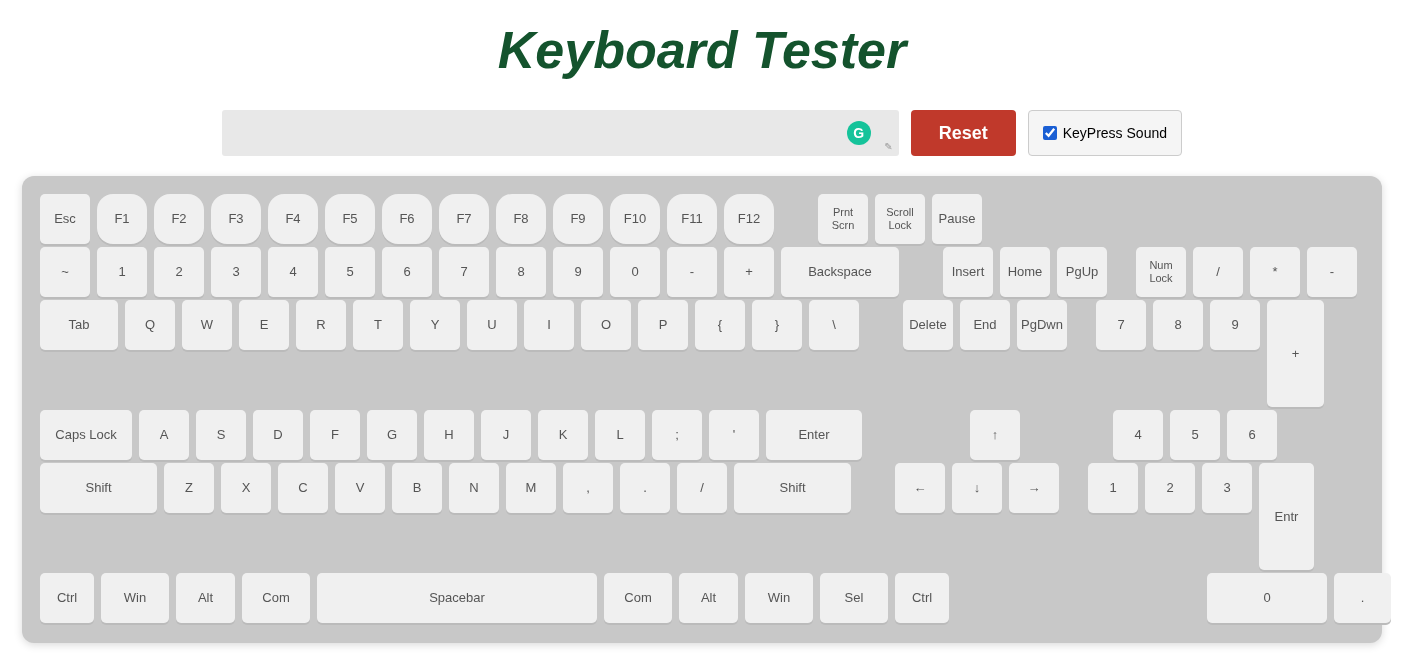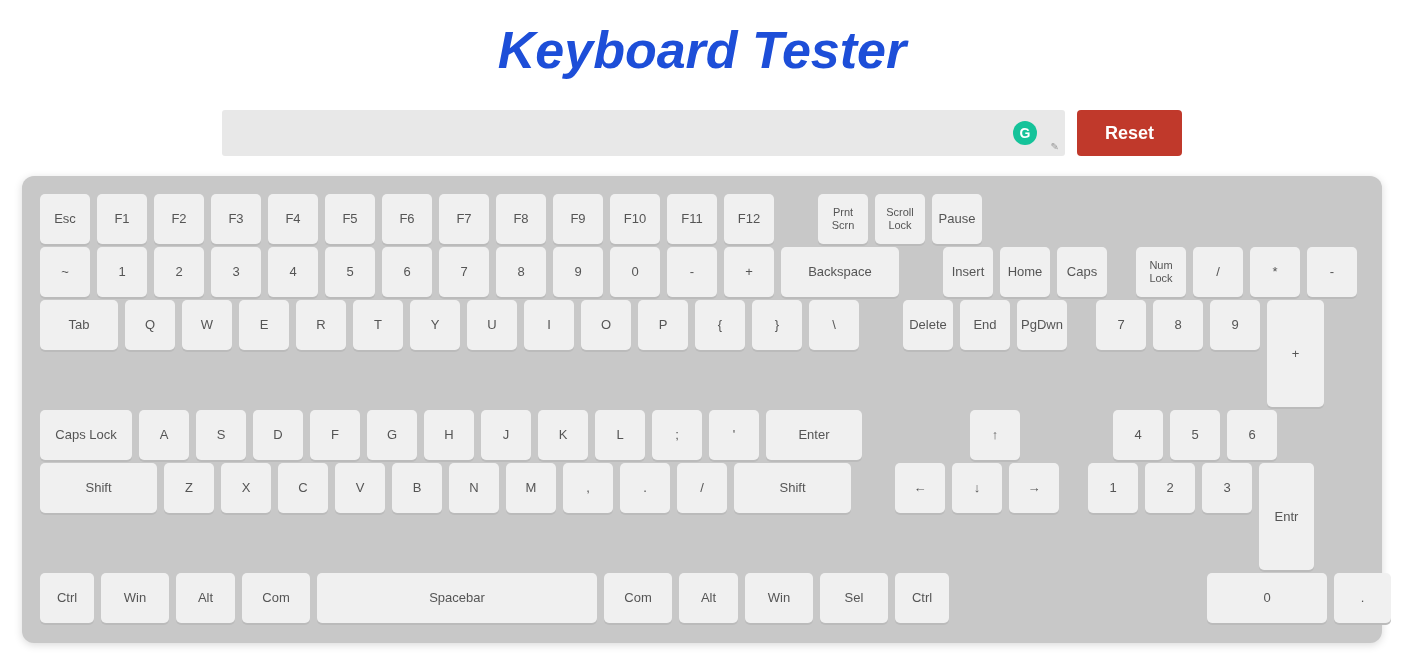--- a/index.html
+++ b/index.html
@@ -6,21 +6,21 @@
     body {
       background: #fff;
       font-family: Arial, sans-serif;
       display: flex;
       flex-direction: column;
       align-items: center;
       padding: 20px;
       min-height: 653px;
     }
     h1 {
-      color: #1d4ed8;
+      color: #14532d;
       font-size: 52px;
       font-weight: bold;
       margin-bottom: 30px;
       font-style: italic;
     }
     .controls {
       display: flex;
       align-items: center;
       gap: 12px;
       margin-bottom: 20px;
@@ -151,40 +151,44 @@
     .key-shift-r { width: 117px; }
     .key-ctrl { width: 54px; }
     .key-win { width: 68px; }
     .key-alt { width: 59px; }
     .key-com { width: 68px; }
     .key-spacebar { width: 280px; }
     .key-num-plus { height: 107px; width: 57px; }
     .key-num-enter { height: 107px; width: 55px; }
     .key-num-0 { width: 120px; }
     .key-num-dot { width: 57px; }
-    .key-f { width: 50px; }
+    .key-f { width: 50px; border-radius: 16px; }
 
     
     .key-two-line {
       flex-direction: column;
       font-size: 11px;
     }
   </style>
 </head>
 <body>
 
 <h1>Keyboard Tester</h1>
 
 <div class="controls">
   <div class="text-input-area">
     <input type="text" style="">
     <div class="grammarly-icon">G</div>
     <div class="edit-icon">✎</div>
   </div>
   <button class="reset-btn">Reset</button>
+  <label class="keypress-sound">
+    <input type="checkbox" checked="" style="">
+    <span>KeyPress Sound</span>
+  </label>
 </div>
 
 <div class="keyboard-container">
   <div class="keyboard">
 
     <div class="key-row">
       <div class="key">Esc</div>
       <div class="key key-f">F1</div>
       <div class="key key-f">F2</div>
       <div class="key key-f">F3</div>
@@ -220,21 +224,21 @@
       <div class="key">7</div>
       <div class="key">8</div>
       <div class="key">9</div>
       <div class="key">0</div>
       <div class="key">-</div>
       <div class="key">+</div>
       <div class="key key-backspace">Backspace</div>
       <div class="gap"></div>
       <div class="key">Insert</div>
       <div class="key">Home</div>
-      <div class="key">Caps</div>
+      <div class="key">PgUp</div>
       <div class="gap-small"></div>
       <div class="key key-two-line">
           <span>Num</span>
           <span>Lock</span>
         </div>
       <div class="key">/</div>
       <div class="key">*</div>
       <div class="key">-</div>
     </div>
 

